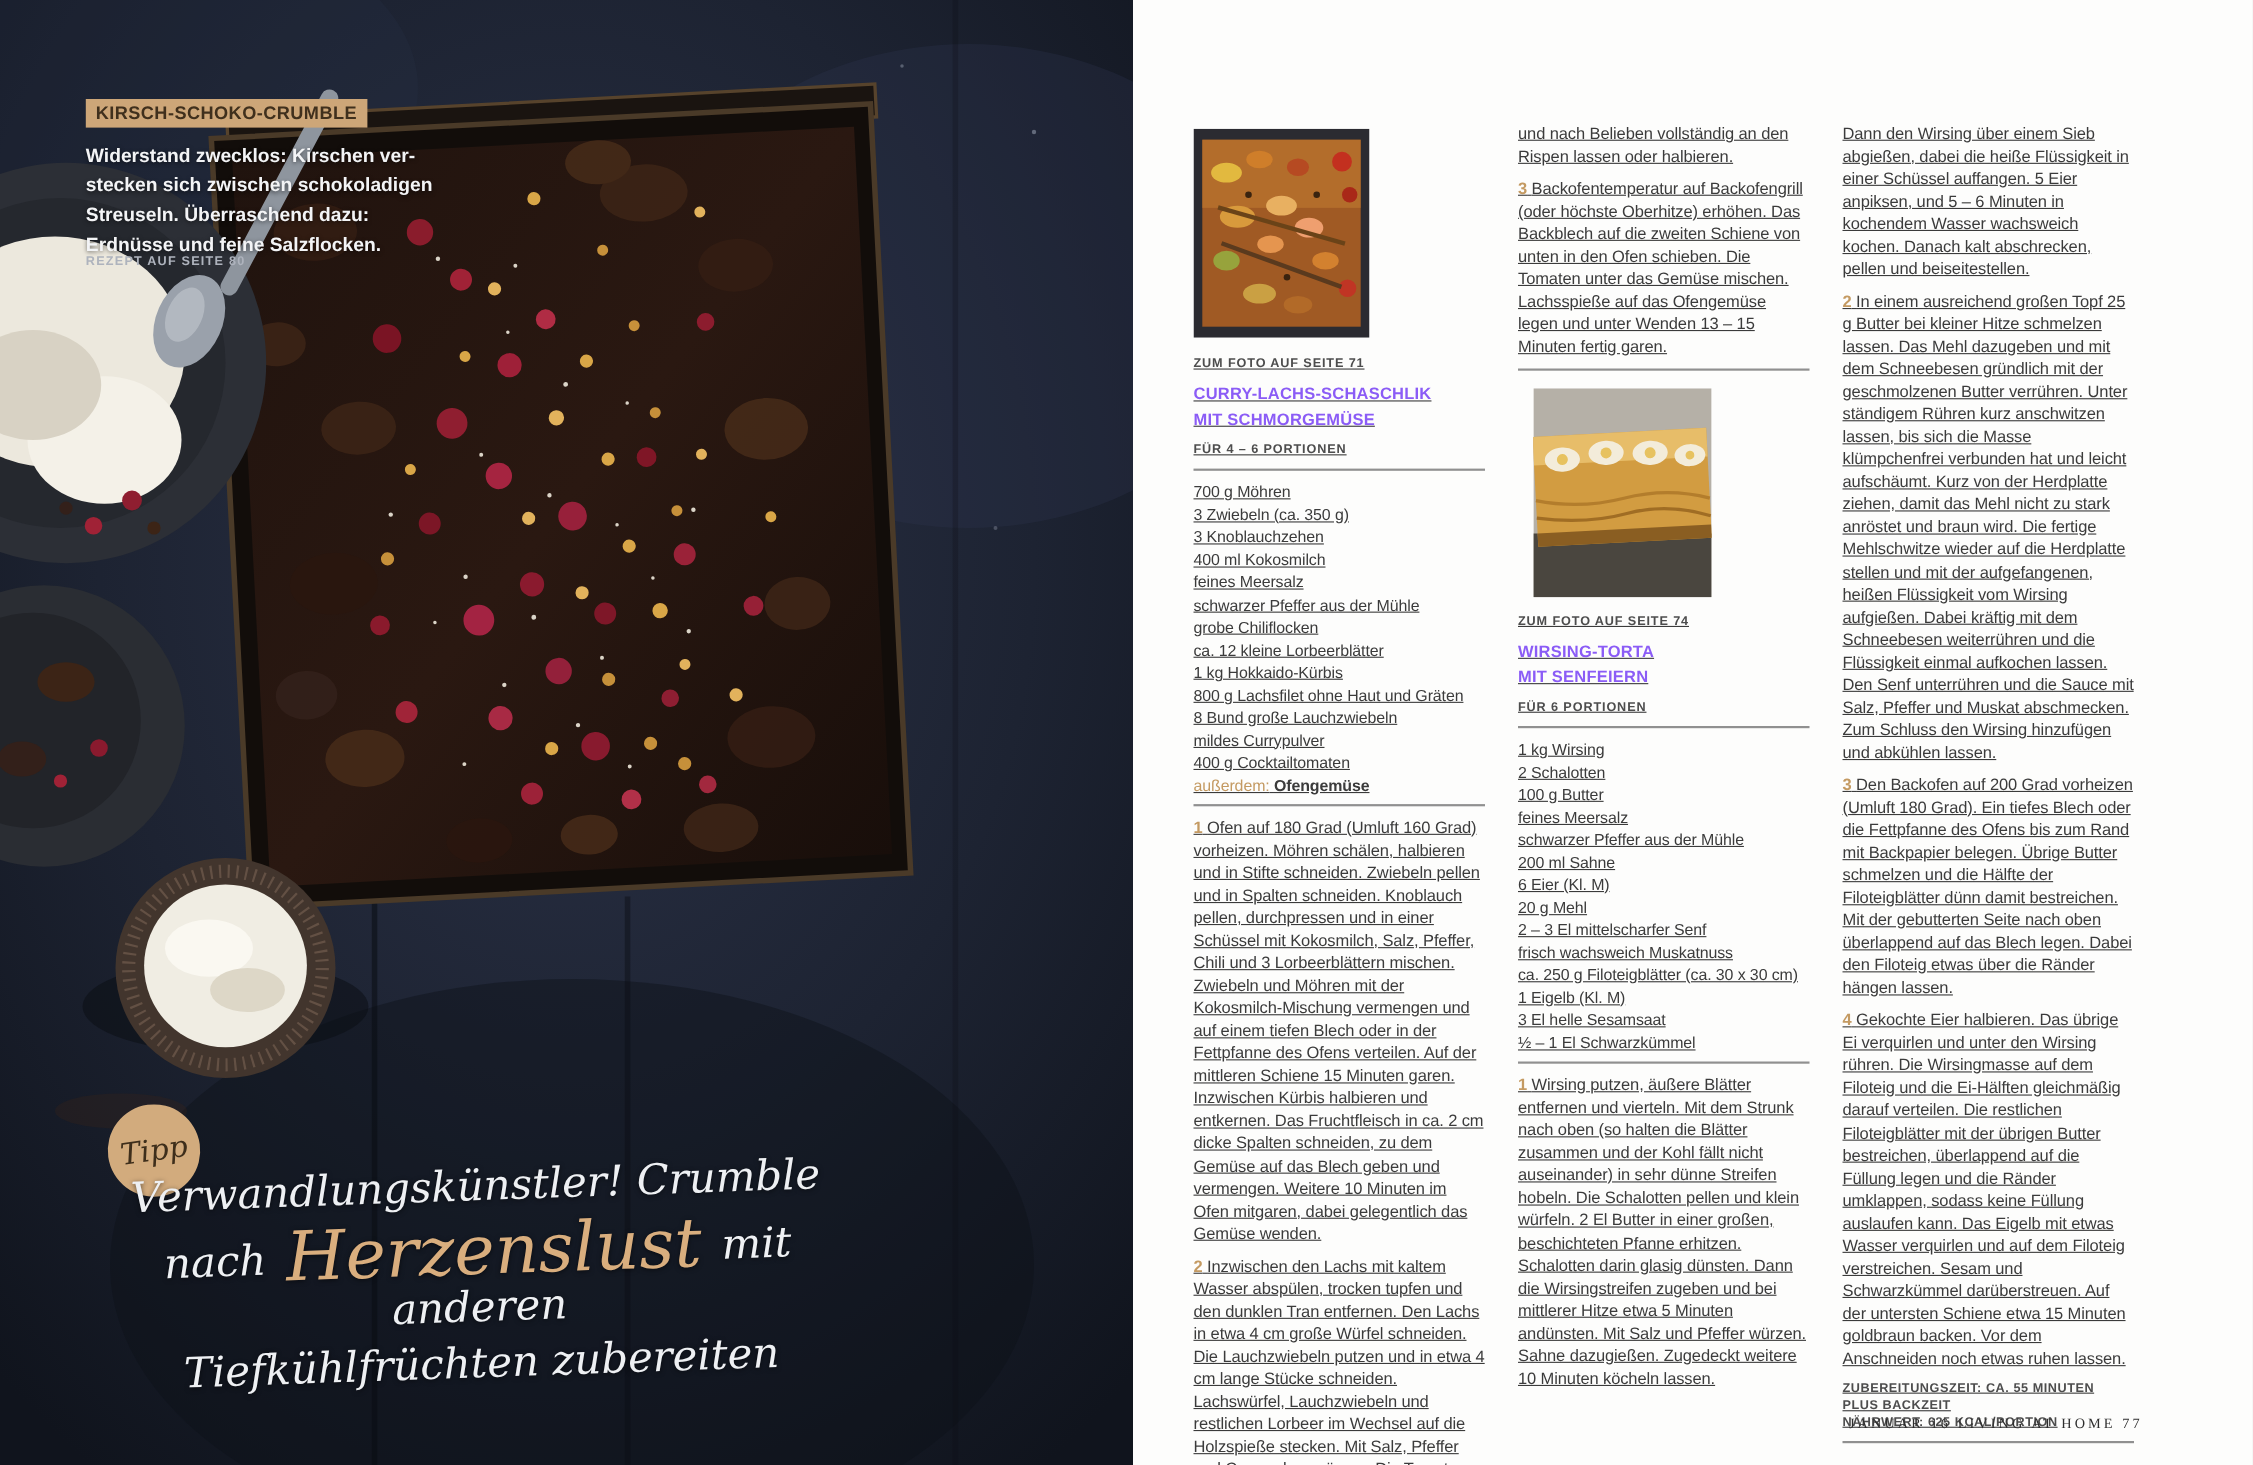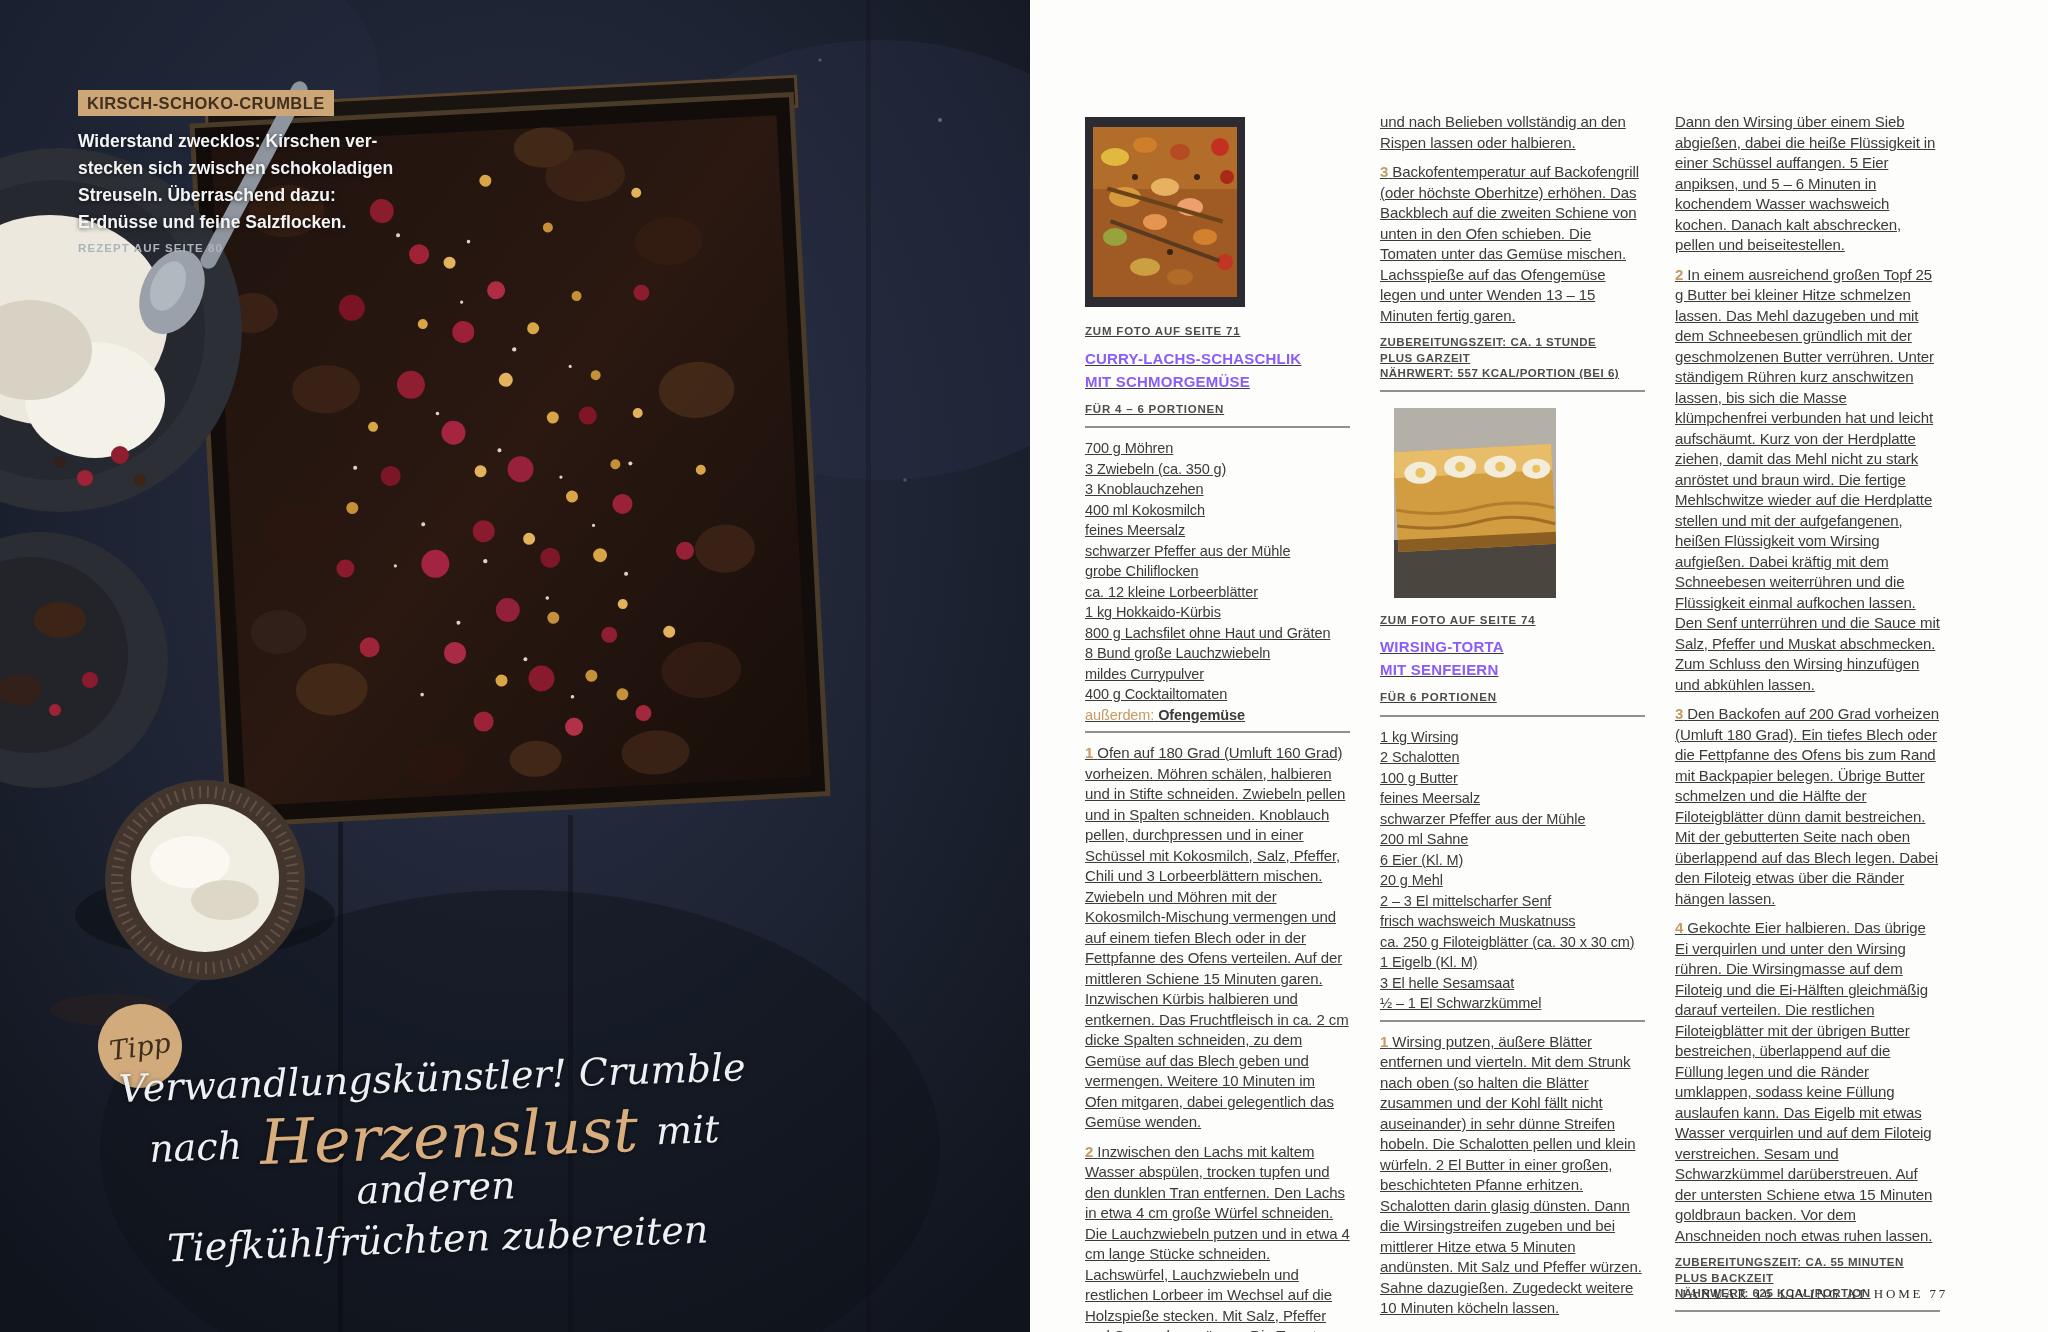--- a/index.html
+++ b/index.html
@@ -7,21 +7,21 @@
           font-family:"Liberation Sans",sans-serif;}
 
   
   .photo-page{position:absolute;left:0;top:0;width:1030px;height:1332px;background:#181d29;}
   .photo-art{position:absolute;left:0;top:0;}
 
   .category-label{position:absolute;left:78px;top:90px;background:#cda678;color:#40301d;
       font-size:16.5px;font-weight:700;letter-spacing:.4px;padding:4px 9px 3px;}
   .teaser{position:absolute;left:78px;top:128px;color:#f3f4f6;font-size:17.5px;font-weight:700;
       line-height:27px;text-shadow:0 1px 4px rgba(0,0,0,.55);}
-  .recipe-ref{position:absolute;left:78px;top:242px;color:#aeb3bd;font-size:11.5px;
+  .recipe-ref{position:absolute;left:78px;top:232px;color:#aeb3bd;font-size:11.5px;
       font-weight:700;letter-spacing:1.1px;}
   .tip-badge{position:absolute;left:98px;top:1004px;width:84px;height:84px;border-radius:50%;
       background:#d2ab7d;color:#3e2e1b;font-family:"DejaVu Serif",serif;font-style:italic;
       font-size:27px;display:flex;align-items:center;justify-content:center;transform:rotate(-8deg);}
   .script-block{position:absolute;left:105px;top:1056px;width:660px;text-align:center;
       transform:rotate(-2deg);color:#eef0f3;font-family:"DejaVu Serif",serif;font-style:italic;
       text-shadow:0 1px 5px rgba(0,0,0,.55);}
   .script-l1{font-size:38px;line-height:1.2;}
   .script-l2{font-size:38px;line-height:1.05;margin-top:2px;}
   .script-hl{font-size:62px;color:#d9ae7e;padding:0 6px;vertical-align:-6px;}
@@ -294,25 +294,20 @@
       </ul>
       <div class="rule"></div>
 
       <p class="step"><span class="num">1</span> <span>Ofen auf 180 Grad (Umluft 160 Grad) vorheizen. Möhren schälen, halbieren und in Stifte schneiden. Zwiebeln pellen und in Spalten schneiden. Knoblauch pellen, durchpressen und in einer Schüssel mit Kokosmilch, Salz, Pfeffer, Chili und 3 Lorbeerblättern mischen. Zwiebeln und Möhren mit der Kokosmilch-Mischung vermengen und auf einem tiefen Blech oder in der Fettpfanne des Ofens verteilen. Auf der mittleren Schiene 15 Minuten garen. Inzwischen Kürbis halbieren und entkernen. Das Fruchtfleisch in ca. 2 cm dicke Spalten schneiden, zu dem Gemüse auf das Blech geben und vermengen. Weitere 10 Minuten im Ofen mitgaren, dabei gelegentlich das Gemüse wenden.</span></p>
       <p class="step"><span class="num">2</span> <span>Inzwischen den Lachs mit kaltem Wasser abspülen, trocken tupfen und den dunklen Tran entfernen. Den Lachs in etwa 4 cm große Würfel schneiden. Die Lauchzwiebeln putzen und in etwa 4 cm lange Stücke schneiden. Lachswürfel, Lauchzwiebeln und restlichen Lorbeer im Wechsel auf die Holzspieße stecken. Mit Salz, Pfeffer und Currypulver würzen. Die Tomaten waschen</span></p>
     </div>
 
     <div class="col col2">
       <p class="step">und nach Belieben vollständig an den Rispen lassen oder halbieren.</p>
       <p class="step"><span class="num">3</span> <span>Backofentemperatur auf Backofengrill (oder höchste Oberhitze) erhöhen. Das Backblech auf die zweiten Schiene von unten in den Ofen schieben. Die Tomaten unter das Gemüse mischen. Lachsspieße auf das Ofengemüse legen und unter Wenden 13 – 15 Minuten fertig garen.</span></p>
-      <div class="meta">
-        <div>ZUBEREITUNGSZEIT: CA. 1 STUNDE</div>
-        <div>PLUS GARZEIT</div>
-        <div>NÄHRWERT: 557 KCAL/PORTION (BEI 6)</div>
-      </div>
       <div class="rule"></div>
 
       <svg class="recipe-photo photo2" width="162" height="190" viewBox="0 0 162 190" aria-hidden="true">
         <rect width="162" height="190" fill="#b5b0a7"></rect>
         <rect y="132" width="162" height="58" fill="#4a463f"></rect>
         <g transform="rotate(-3 81 95)">
           <rect x="2" y="40" width="158" height="100" fill="#d29c41"></rect>
           <rect x="2" y="40" width="158" height="26" fill="#e7bd69"></rect>
           <ellipse cx="28" cy="62" rx="16" ry="11" fill="#f3ecda"></ellipse>
             <circle cx="28" cy="62" r="5" fill="#e7c25f"></circle>

